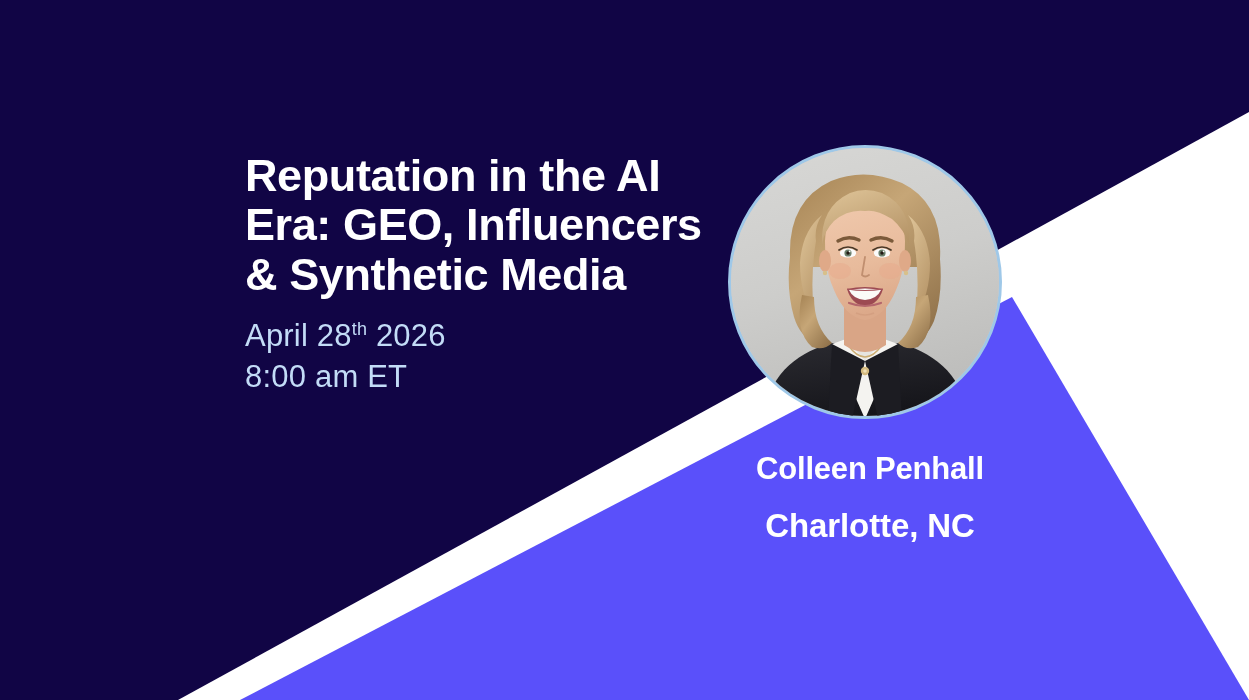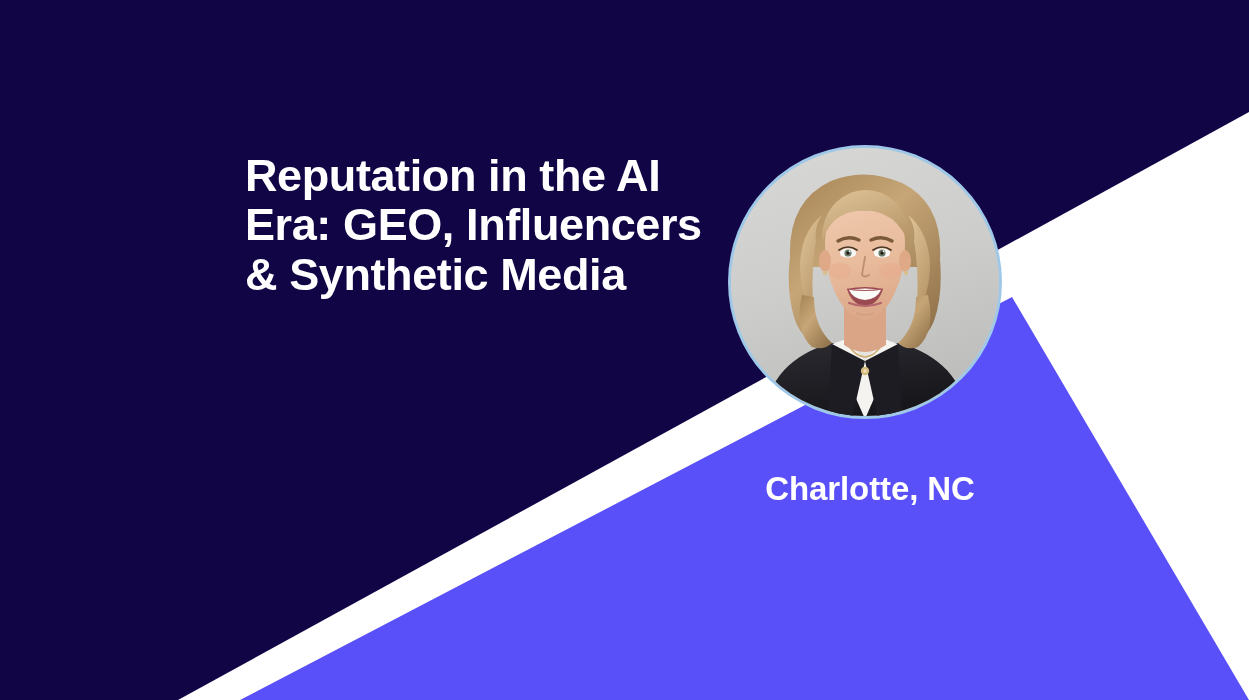--- a/index.html
+++ b/index.html
@@ -134,20 +134,26 @@
 
     <polygon points="1012,297 1249,700 240,700" fill="#5a50fa"></polygon>
   </svg>
 
   <div id="text-column">
     <h1 id="event-title">Reputation in the AI
 Era: GEO, Influencers
 &amp; Synthetic Media</h1>
 
 
+    <div id="event-datetime">
+      <div class="datetime-line">
+        <span>April 28</span><span class="ordinal-suffix">th</span><span> 2026</span>
+      </div>
+      <div class="datetime-line">8:00 am ET</div>
+    </div>
   </div>
 
   <div id="speaker-portrait">
     <svg id="portrait-image" viewBox="0 0 274 274">
       <defs>
         <clipPath id="portrait-clip">
           <circle cx="137" cy="137" r="137"></circle>
         </clipPath>
         <linearGradient id="studio-bg" x1="0" y1="0" x2="0.3" y2="1">
           <stop offset="0%" stop-color="#d8d8d6"></stop>
@@ -236,16 +242,17 @@
         <path d="M121 145 Q137 142 153 145 Q149 154 137 155 Q125 154 121 145 Z" fill="#fbfbf8"></path>
         <path d="M119 144 Q137 147 155 144" stroke="#a8565e" stroke-width="1.1" fill="none"></path>
         <path d="M121 158 Q137 164 153 158" stroke="#b4666c" stroke-width="2.2" fill="none" stroke-linecap="round"></path>
 
         <path d="M128 168 Q137 172 146 168" stroke="#cf9a7c" stroke-width="1.6" fill="none" opacity="0.6"></path>
       </g>
     </svg>
   </div>
 
   <div id="speaker-caption">
+    <div id="speaker-name">Colleen Penhall</div>
     <div id="speaker-location">Charlotte, NC</div>
   </div>
 
 </div>
 
 </body></html>

